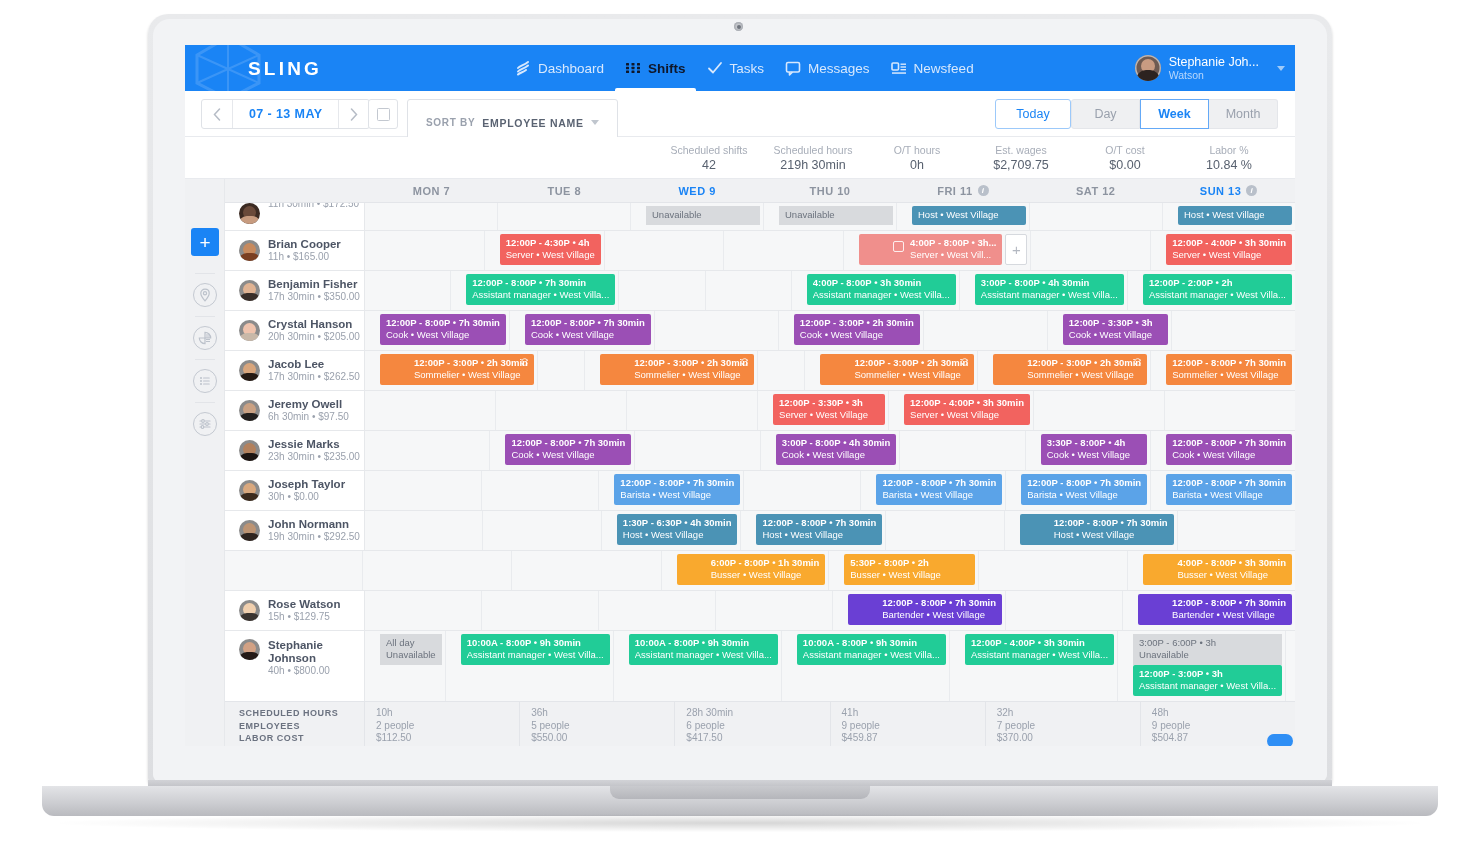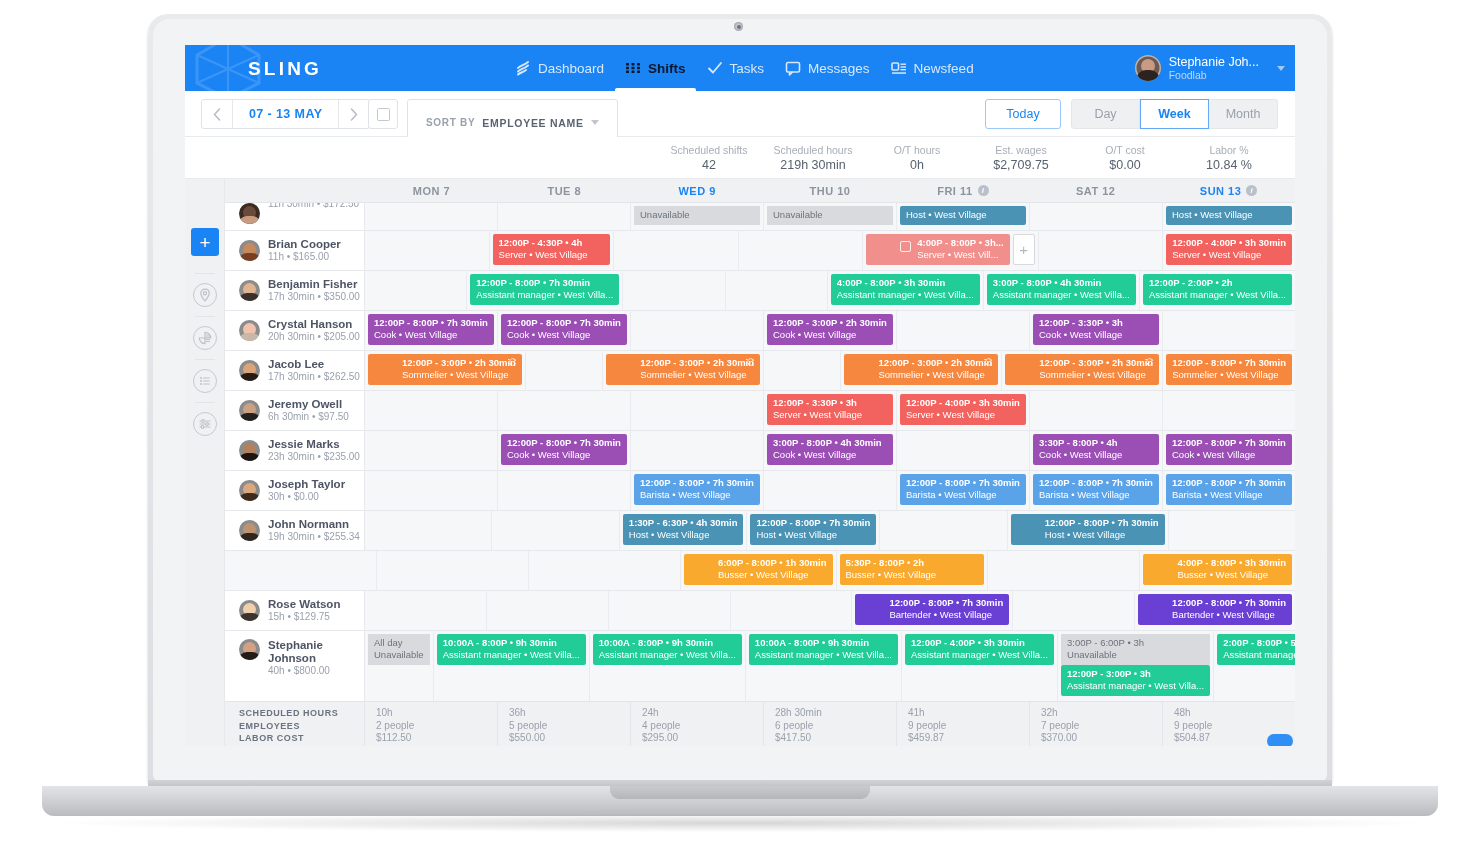--- a/index.html
+++ b/index.html
@@ -138,21 +138,21 @@
     position:absolute; right:17px; top:8px; height:30px; display:flex;
   }
   .vbtn{
     min-width:69px; padding:0 14px; display:flex;align-items:center;justify-content:center;
     font-size:12.5px; color:#9aa1ad; background:#eff0f2; cursor:pointer;
     border:1px solid #e4e6ea; border-left:none;
   }
   .vbtn.first{ border-left:1px solid #e4e6ea; border-radius:3px 0 0 3px;}
   .vbtn.last{ border-radius:0 3px 3px 0;}
   .vbtn.sel{ background:#fff; color:#1a84f5; border:1px solid #64a9f7; font-weight:bold; position:relative; z-index:2;}
-  .vbtn.today{ background:#fff; color:#1a84f5; border:1px solid #9cc9fa; border-radius:3px; margin-right:10px; min-width:76px;}
+  .vbtn.today{ background:#fff; color:#1a84f5; border:1px solid #9cc9fa; border-radius:3px; min-width:76px;}
 
   
   .stats{
     position:absolute; left:0; top:92px; width:1110px; height:42px;
     background:#fff; border-bottom:1px solid #e8eaee;
     display:flex; justify-content:flex-end; align-items:center; padding-right:14px; gap:0;
   }
   .stat{ width:104px; text-align:center; }
   .stat .k{ color:#a7adb8; font-size:10.5px; line-height:14px;}
   .stat .v{ color:#58616f; font-size:12.5px; line-height:16px;}
@@ -192,21 +192,21 @@
   .dcell.today{ color:#1a84f5; }
   .info-ico{
     width:11px;height:11px;border-radius:50%;background:#b9c0ca;color:#fff;
     font-size:8px;line-height:11px;text-align:center;font-weight:bold;font-style:italic;
   }
 
   .body{
     position:absolute; left:0; top:24px; width:1070px; height:498px;
     overflow:hidden; background:#f6f7f8;
   }
-  .row{ display:flex; border-bottom:1px solid #e6e8eb; min-height:38px; background:#f6f7f8; }
+  .row{ display:flex; border-bottom:1px solid #e6e8eb; min-height:38px; background:#f6f7f8;gap:12px; }
   .namecol{
     width:140px; flex:0 0 140px; display:flex; align-items:center; gap:8px;
     padding-left:14px; background:#fff; border-right:1px solid #e6e8eb;
   }
   .av{ width:21px;height:21px;border-radius:50%;flex:0 0 21px; overflow:hidden; position:relative; background:#8b8b8b;}
   .av i{position:absolute;left:4px;top:3px;width:13px;height:13px;border-radius:50%;display:block;}
   .av b{position:absolute;left:-1px;top:13px;width:23px;height:12px;border-radius:9px 9px 0 0;display:block;}
   .nm{ color:#4d5565; font-size:11.5px; font-weight:bold; line-height:13px; }
   .sub{ color:#9aa1ad; font-size:10px; line-height:12px; }
 
@@ -331,21 +331,21 @@
             <rect x="1" y="12.3" width="14" height="1.5" fill="currentColor"></rect>
           </svg>
           <span>Newsfeed</span>
         </div>
       </div>
 
       <div class="profile">
         <div class="avatar-top"></div>
         <div>
           <div class="pname">Stephanie Joh...</div>
-          <div class="pcomp">Foodlab</div>
+          <div class="pcomp">Watson</div>
         </div>
         <div class="caret-top"></div>
       </div>
     </div>
 
     <div class="toolbar">
       <div class="datenav">
         <div class="arrbtn">
           <svg width="8" height="13" viewBox="0 0 8 13">
               <path d="M6.5 1 L1.5 6.5 L6.5 12" stroke="currentColor" stroke-width="1.5" fill="none" stroke-linecap="round"></path>
@@ -810,21 +810,21 @@
             </div>
           </div>
           <div class="row">
             <div class="namecol">
               <div class="av">
                 <i style="background: rgb(189, 148, 115);"></i>
                 <b style="background: rgb(47, 37, 32);"></b>
               </div>
               <div>
                 <div class="nm">John Normann</div>
-                <div class="sub">19h 30min • $255.34</div>
+                <div class="sub">19h 30min • $292.50</div>
               </div>
             </div>
             <div class="cell"></div>
             <div class="cell"></div>
             <div class="cell">
               <div class="shift" style="background: rgb(75, 147, 181);">
                 <div class="t">1:30P - 6:30P • 4h 30min</div>
                 <div class="p">Host • West Village</div>
               </div>
             </div>
@@ -967,25 +967,20 @@
               <div>10h</div>
               <div>2 people</div>
               <div>$112.50</div>
             </div>
             <div class="foot-cell">
               <div>36h</div>
               <div>5 people</div>
               <div>$550.00</div>
             </div>
             <div class="foot-cell">
-              <div>24h</div>
-              <div>4 people</div>
-              <div>$295.00</div>
-            </div>
-            <div class="foot-cell">
               <div>28h 30min</div>
               <div>6 people</div>
               <div>$417.50</div>
             </div>
             <div class="foot-cell">
               <div>41h</div>
               <div>9 people</div>
               <div>$459.87</div>
             </div>
             <div class="foot-cell">

